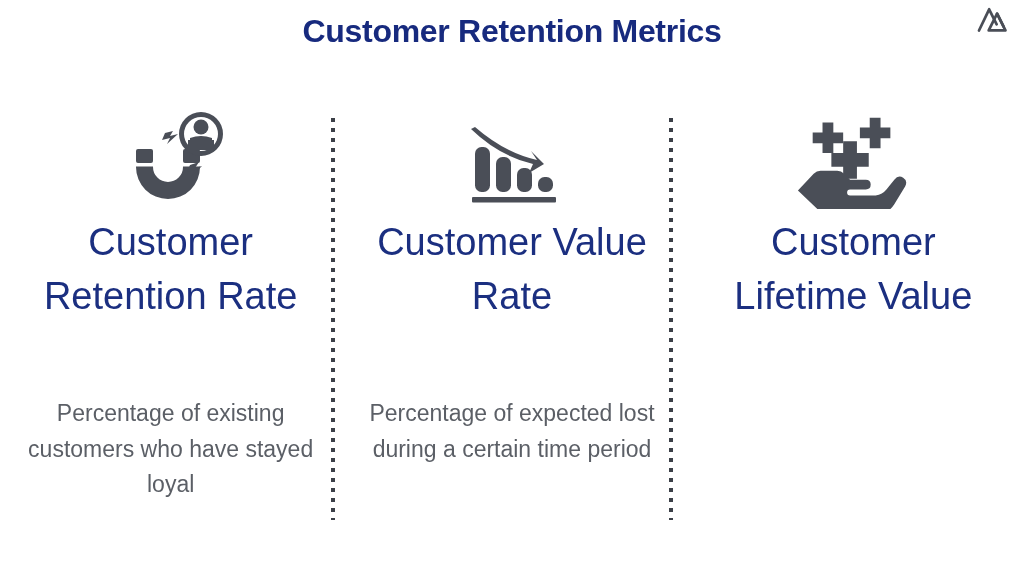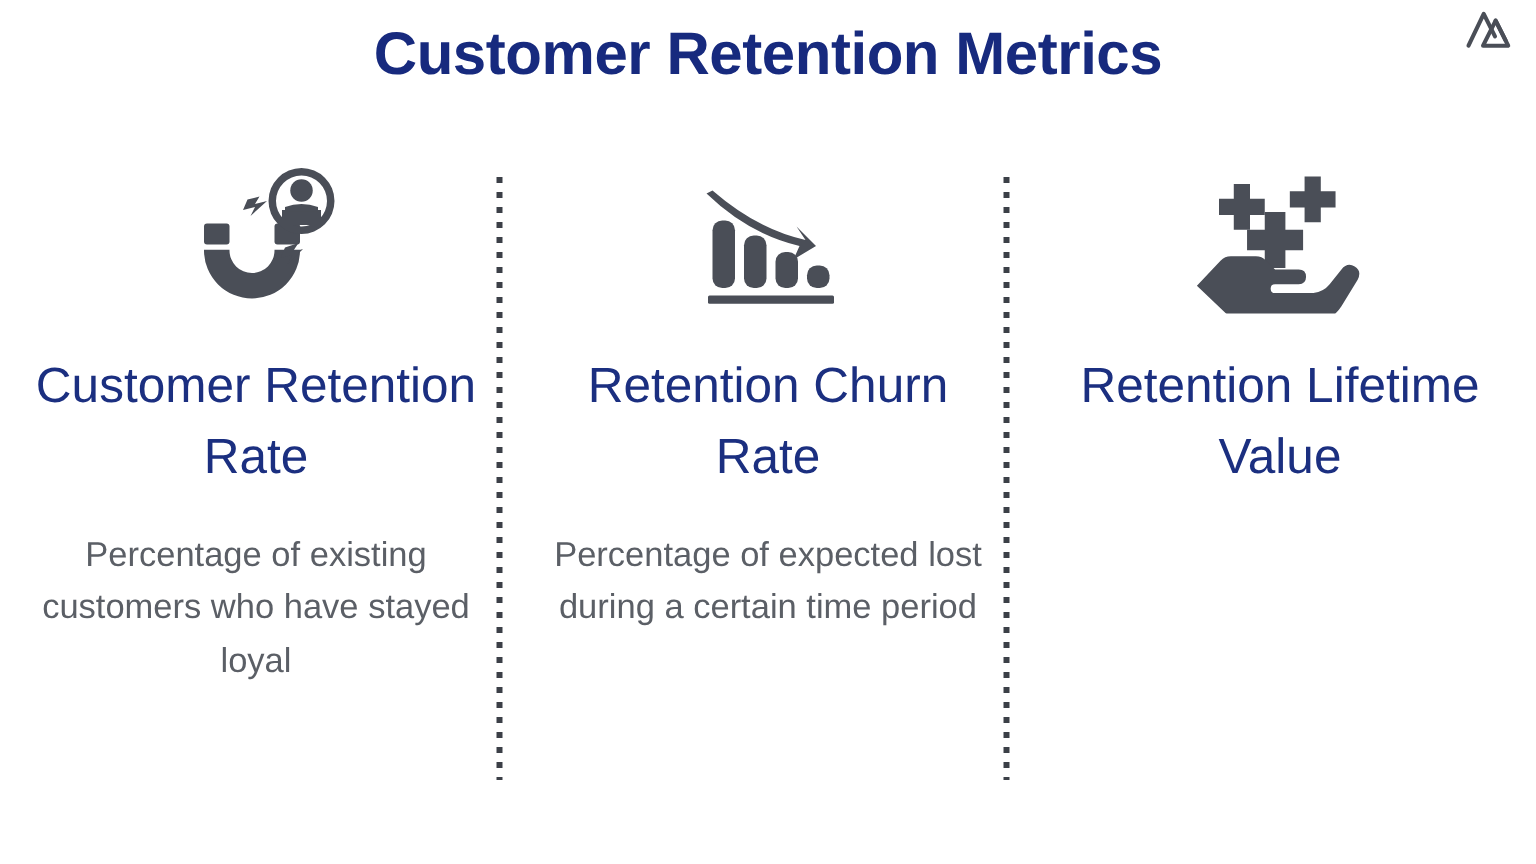--- a/index.html
+++ b/index.html
@@ -31,21 +31,21 @@
   }
 
   
   .title {
     position: absolute;
     top: 14px;
     left: 0;
     width: 1024px;
     text-align: center;
     font-family: "Liberation Sans", sans-serif;
-    font-size: 40px;
+    font-size: 32px;
     font-weight: 700;
     letter-spacing: -0.3px;
     color: #172a7e;
     line-height: 1.12;
     white-space: nowrap;
   }
 
   
   .columns {
     position: absolute;
@@ -70,32 +70,32 @@
 
   .icon-wrap {
     height: 110px;
     display: flex;
     align-items: center;
     justify-content: center;
   }
   .icon-wrap svg { display: block; }
 
   .col-heading {
-    margin-top: 20px;
-    font-family: "Liberation Sans", sans-serif;
-    font-size: 33px;
+    margin-top: 2px;
+    font-family: "Liberation Sans", sans-serif;
+    font-size: 38px;
     font-weight: 400;
     line-height: 1.42;
     color: #1b2f80;
     text-align: center;
     max-width: 300px;
   }
 
   .col-desc {
-    margin-top: 24px;
+    margin-top: 72px;
     font-family: "Liberation Sans", sans-serif;
     font-size: 23px;
     font-weight: 400;
     line-height: 1.55;
     color: #5b5f66;
     text-align: center;
     max-width: 320px;
   }
   .col:nth-child(1) .col-desc { max-width: 300px; }
   .col:nth-child(3) .col-desc { max-width: 330px; }
@@ -169,38 +169,38 @@
 
             <rect x="18" y="38" width="15" height="45" rx="6.5"></rect>
             <rect x="39" y="48" width="15" height="35" rx="6.5"></rect>
             <rect x="60" y="59" width="15" height="24" rx="6.5"></rect>
             <rect x="81" y="68" width="15" height="15" rx="6.5"></rect>
 
             <rect x="15" y="88" width="84" height="5.5" rx="1"></rect>
           </g>
         </svg>
       </div>
-      <div class="col-heading">Retention Churn Rate</div>
+      <div class="col-heading">Customer Value Rate</div>
       <div class="col-desc">Percentage of expected lost during a certain time period</div>
     </div>
 
     <div class="col">
       <div class="icon-wrap">
         <svg viewBox="0 0 120 100" width="118" height="100" aria-hidden="true">
           <g fill="#4a4e57">
 
             <path d="M29 13 h11 v10 h10 v11 h-10 v10 h-11 v-10 h-10 v-11 h10 z"></path>
 
             <path d="M77 8 h11 v10 h10 v11 h-10 v10 h-11 v-10 h-10 v-11 h10 z"></path>
 
             <path d="M50 32 h14 v12 h12 v14 h-12 v12 h-14 v-12 h-12 v-14 h12 z"></path>
 
             <path d="M4 82 l16 -17 q3 -3 7 -3 h17 q4 0 7 3 l6 6 h16 q5 0 5 5 t-5 5 h-16 q-3 0 -3 3
                      q0 3 3 3 h26 q7 -1 11 -6 l8 -10 q4 -5 9 -2 q5 3 2 9 l-11 18 q-7 11 -21 11 h-45
                      q-6 0 -10 -4 z"></path>
           </g>
         </svg>
       </div>
-      <div class="col-heading">Retention Lifetime Value</div>
+      <div class="col-heading">Customer Lifetime Value</div>
     </div>
 
   </div>
 </div>
 
 </body></html>

